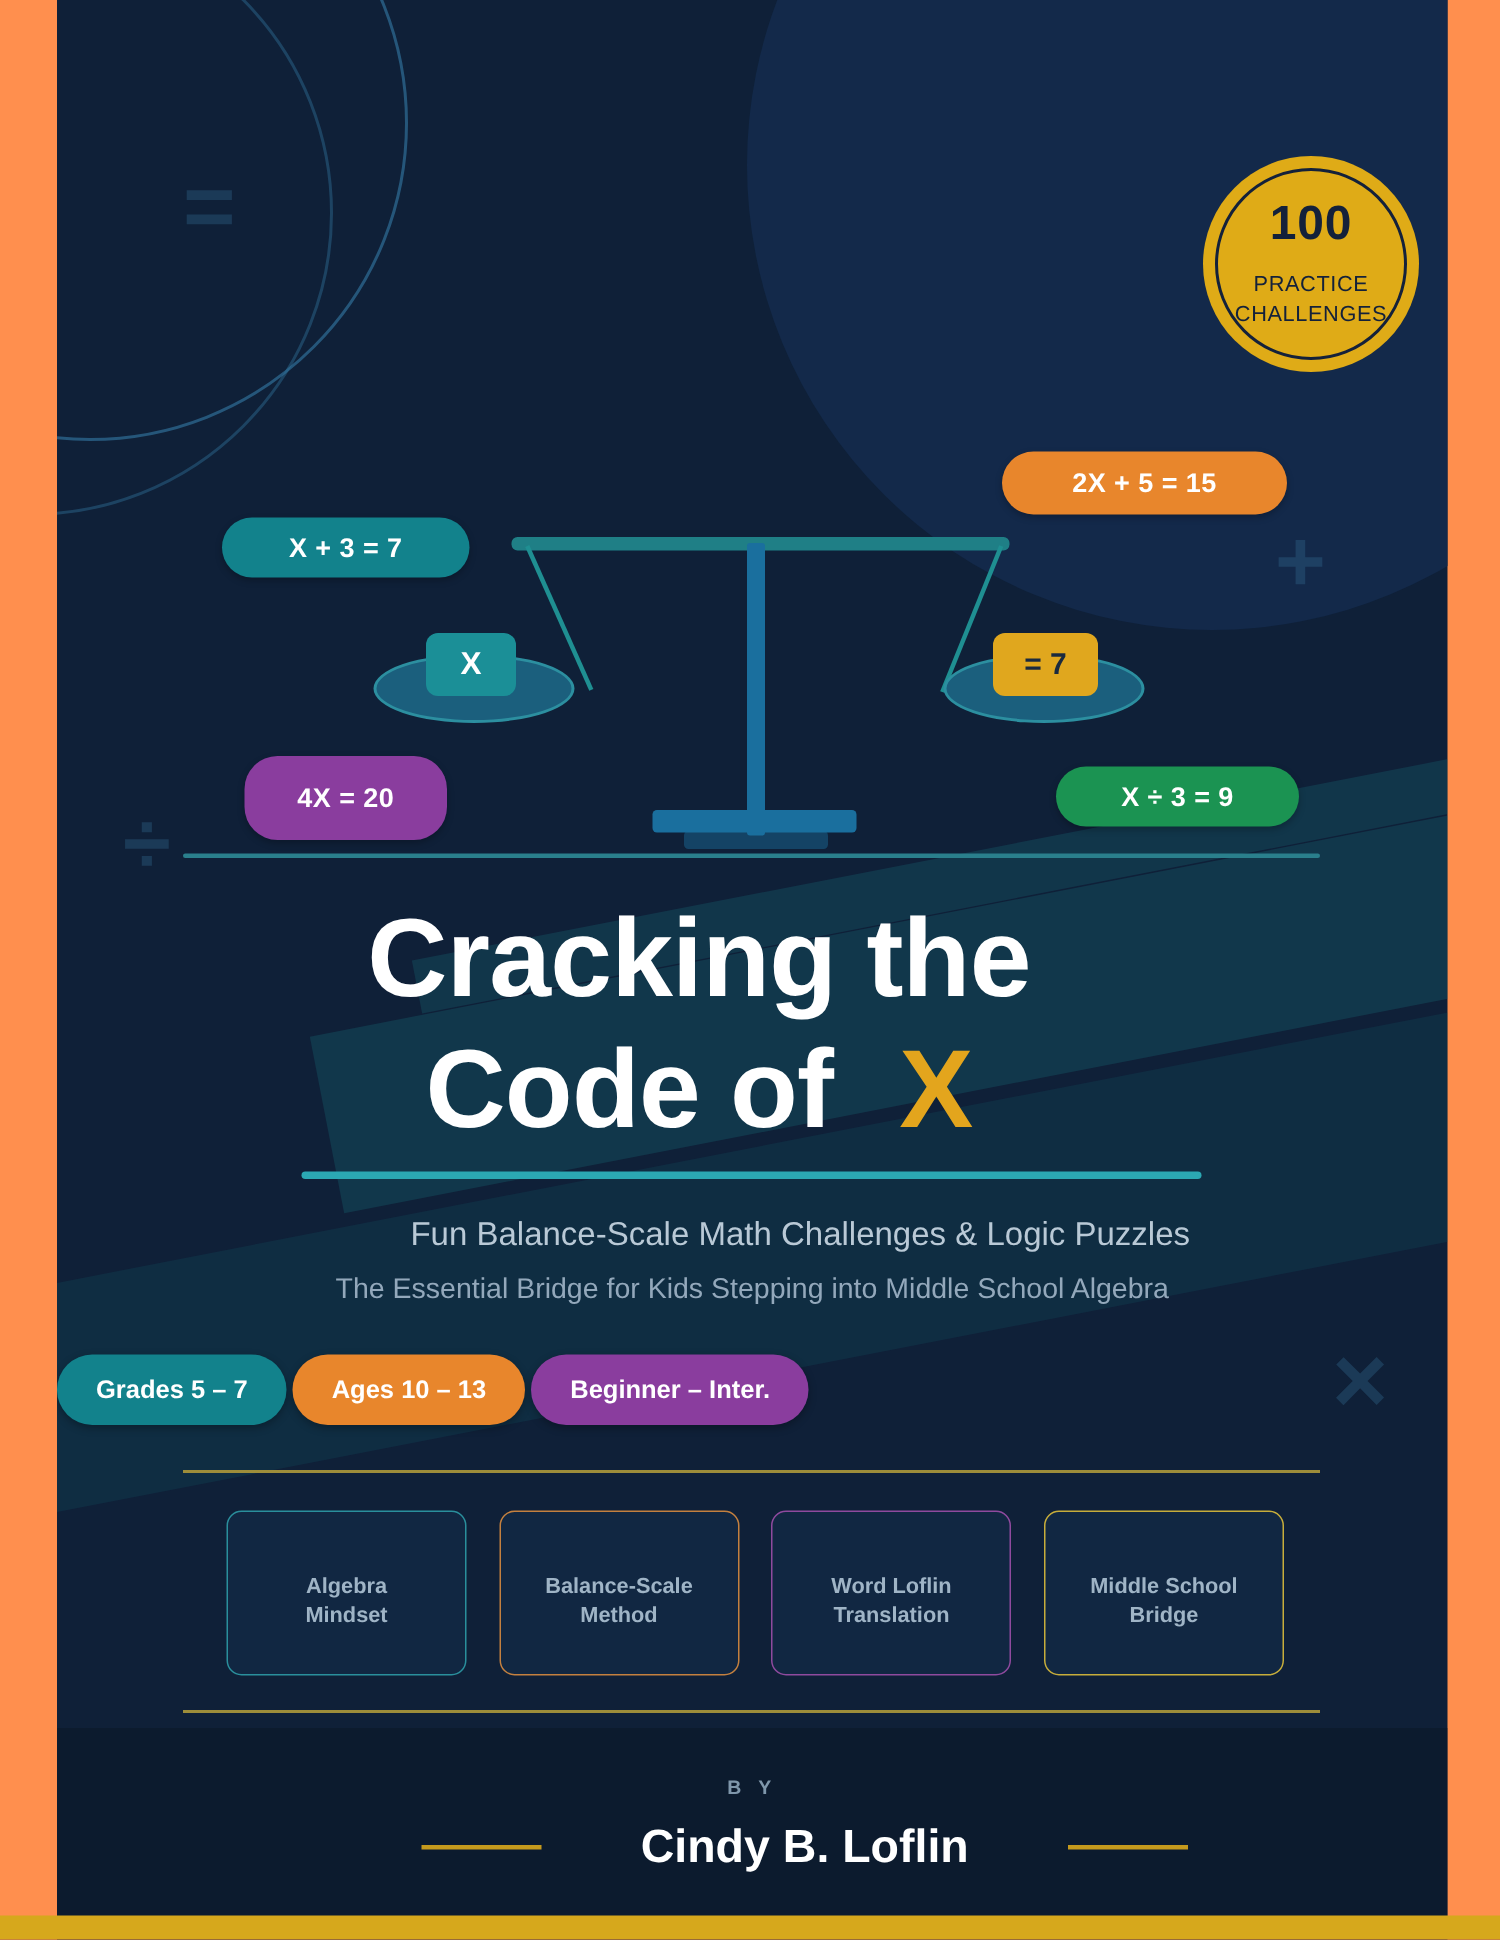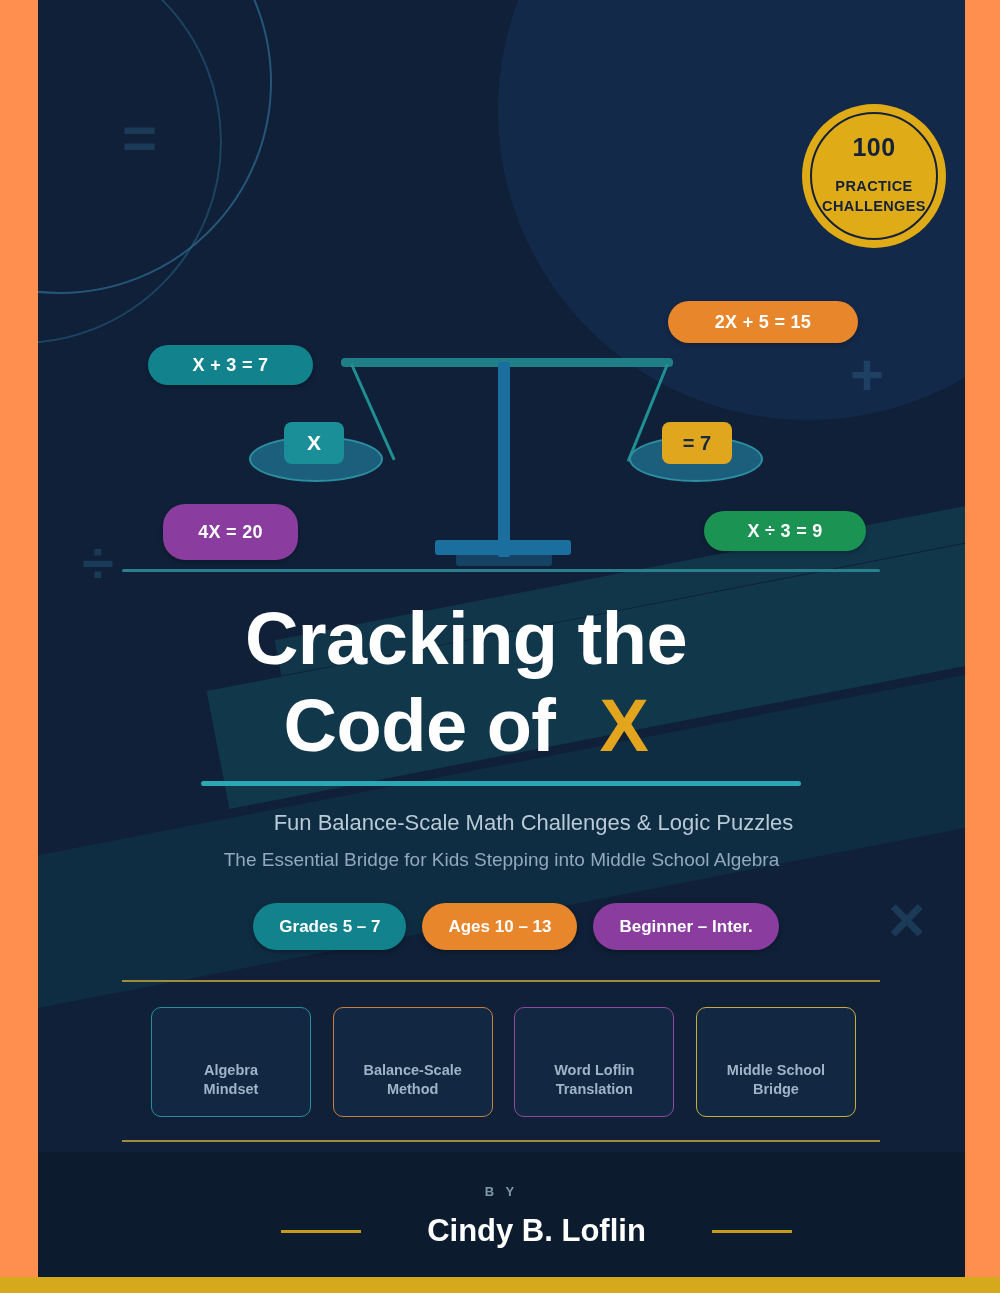--- a/index.html
+++ b/index.html
@@ -73,25 +73,25 @@
     width:144px;height:144px;border-radius:50%;
     background:#dfab17;
     display:flex;flex-direction:column;align-items:center;justify-content:center;
     box-shadow:inset 0 0 0 0 #000;
   }
   .badge .ring{
     position:absolute;left:8px;top:8px;right:8px;bottom:8px;
     border-radius:50%;border:2px solid #14213a;
   }
   .badge .num{
-    font-size:25px;font-weight:bold;color:#14213a;letter-spacing:.5px;
+    font-size:32px;font-weight:bold;color:#14213a;letter-spacing:.5px;
     position:relative;line-height:1;margin-bottom:17px;
   }
   .badge .l1,.badge .l2{
-    font-size:14.5px;font-weight:bold;color:#14213a;
+    font-size:14.5px;font-weight:normal;color:#14213a;
     position:relative;line-height:1.35;letter-spacing:.4px;
   }
   
   .scale-wrap{position:absolute;left:0;top:290px;width:927px;height:290px;}
   .beam{
     position:absolute;left:303px;top:68px;width:332px;height:9px;
     background:#1f7f86;border-radius:4px;
   }
   .pillar{
     position:absolute;left:460px;top:72px;width:12px;height:195px;
@@ -159,41 +159,41 @@
     position:absolute;left:0;top:810px;width:927px;text-align:center;
     color:#b9c9d6;font-size:22px;padding-left:32px;
   }
   .tagline{
     position:absolute;left:0;top:849px;width:927px;text-align:center;
     color:#93a8bb;font-size:19px;
   }
   
   .aud-row{
     position:absolute;left:0;top:903px;width:956px;
-    display:flex;justify-content:center;gap:16px;
+    display:flex;justify-content:flex-start;gap:4px;
   }
   .aud-pill{
     display:flex;align-items:center;justify-content:center;
     height:47px;border-radius:24px;color:#fff;font-weight:bold;font-size:17px;
     padding:0 26px;box-shadow:0 2px 6px rgba(0,0,0,.3);
   }
   .aud-pill.c0{background:#12828c;}
   .aud-pill.c1{background:#e8862c;}
   .aud-pill.c2{background:#8a3d9e;}
   
   .feat-row{
     position:absolute;left:113px;top:1007px;width:705px;
     display:flex;justify-content:space-between;
   }
   .feat-box{
     width:160px;height:110px;border-radius:10px;
     border:1.5px solid #2a8f9c;
     background:rgba(20,46,74,.55);
     display:flex;align-items:flex-end;justify-content:center;
-    padding-bottom:16px;box-sizing:border-box;
+    padding-bottom:28px;box-sizing:border-box;
   }
   .feat-box .lbl{
     color:#9fb4c6;font-size:14.5px;font-weight:bold;text-align:center;line-height:1.35;
   }
   
   .by-label{
     position:absolute;left:0;top:1184px;width:927px;text-align:center;
     color:#7f97ab;font-size:13px;letter-spacing:4px;font-weight:bold;
   }
   .author-row{

